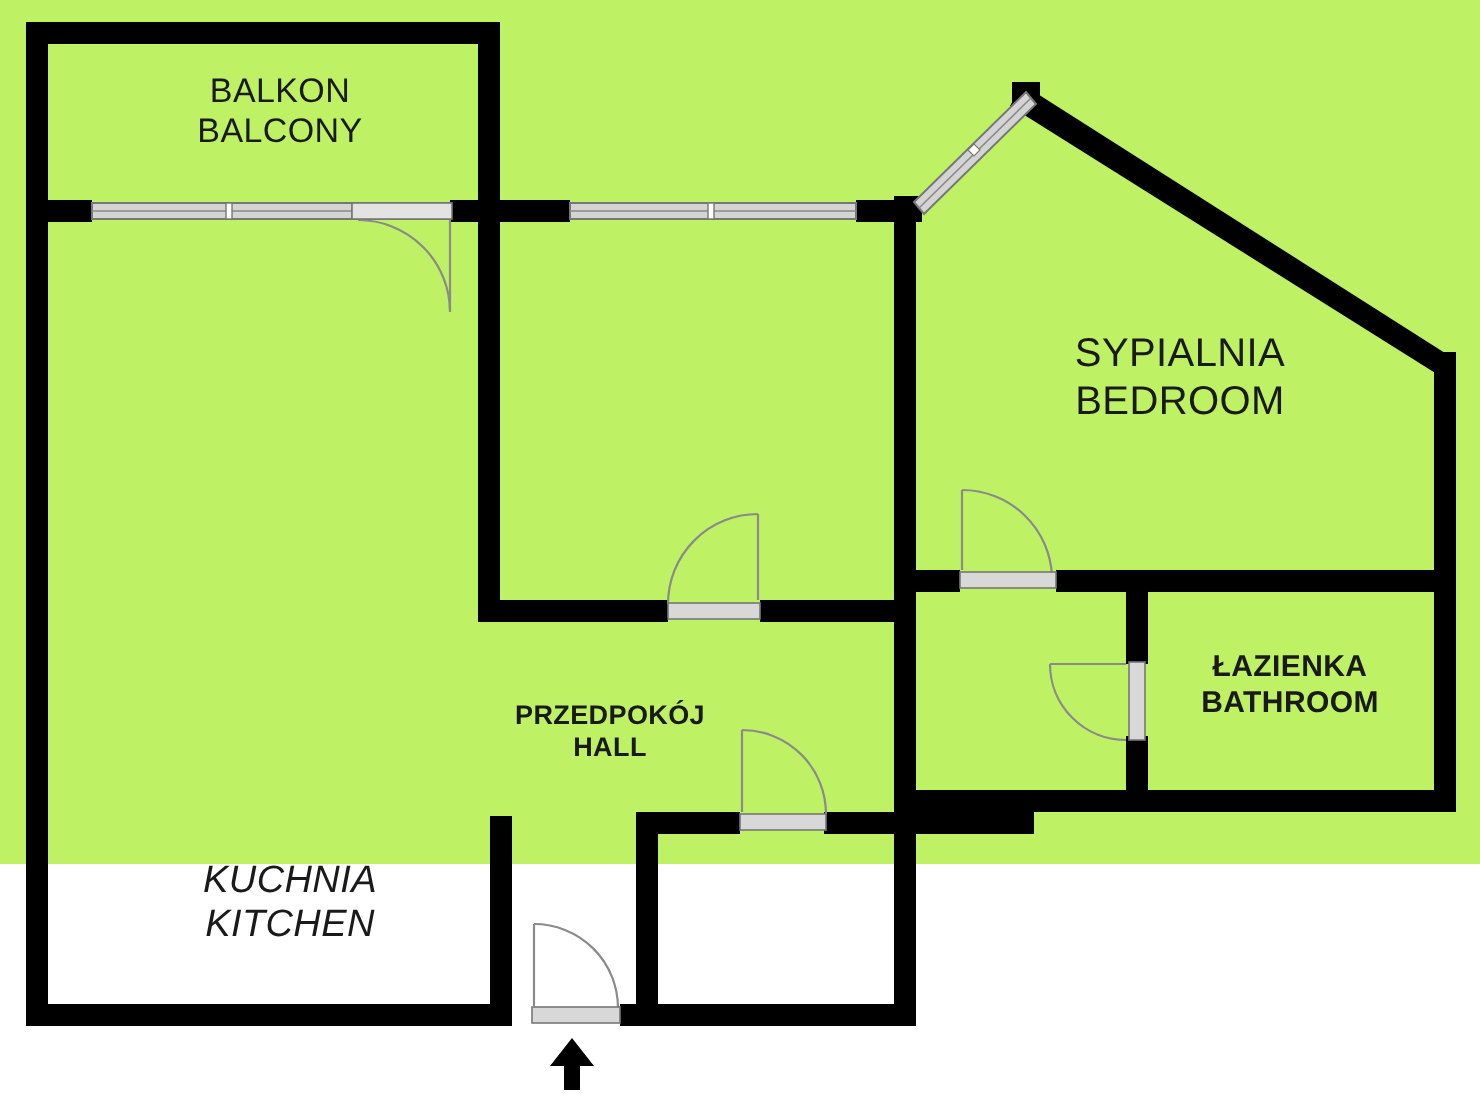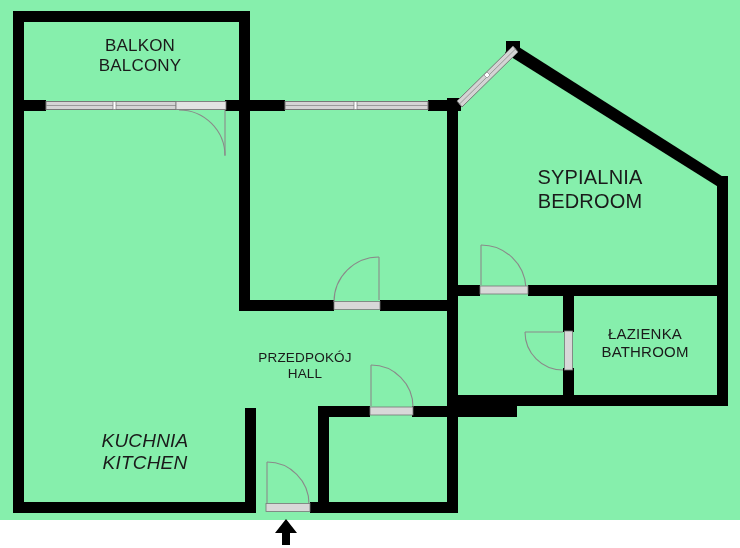--- a/index.html
+++ b/index.html
@@ -9,22 +9,22 @@
   }
   body {
     width: 740px;
     height: 548px;
     font-family: "Liberation Sans", sans-serif;
     overflow: hidden;
   }
   #floorplan-root {
     position: relative;
     width: 740px;
-    height: 520px;
-    background: #86efac;
+    height: 432px;
+    background: #bef264;
   }
   #plan-svg {
     position: absolute;
     left: 0;
     top: 0;
     width: 740px;
     height: 548px;
   }
   .room-label {
     position: absolute;
@@ -33,22 +33,22 @@
     line-height: 1.18;
     letter-spacing: 0.2px;
     white-space: pre-line;
     font-family: "Liberation Sans", sans-serif;
     pointer-events: none;
   }
   .lbl-balcony    { left: 40px;  top: 36px;  width: 200px; font-size: 17px; }
   .lbl-living     { left: 20px;  top: 225px; width: 220px; font-size: 20px; }
   .lbl-bedoffice  { left: 252px; top: 170px; width: 190px; font-size: 14.5px; }
   .lbl-bedroom    { left: 480px; top: 166px; width: 220px; font-size: 20px; }
-  .lbl-bathroom   { left: 570px; top: 325px; width: 150px; font-size: 15px; }
-  .lbl-hall       { left: 225px; top: 350px; width: 160px; font-size: 13.5px; }
+  .lbl-bathroom   { left: 570px; top: 325px; width: 150px; font-size: 15px; font-weight: bold; }
+  .lbl-hall       { left: 225px; top: 350px; width: 160px; font-size: 13.5px; font-weight: bold; }
   .lbl-kitchen    { left: 45px;  top: 430px; width: 200px; font-size: 19px; font-style: italic; }
   .lbl-wardrobe   { left: 320px; top: 432px; width: 145px; font-size: 13.5px; }
 </style>
 </head>
 <body>
 
 <div id="floorplan-root">
 
   <svg id="plan-svg" viewBox="0 0 740 548">
 

